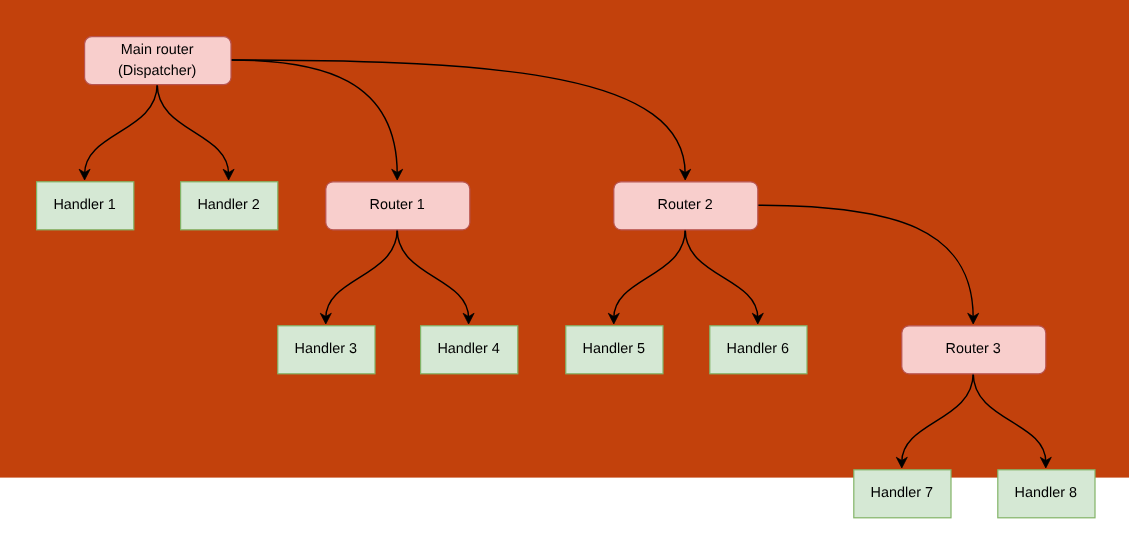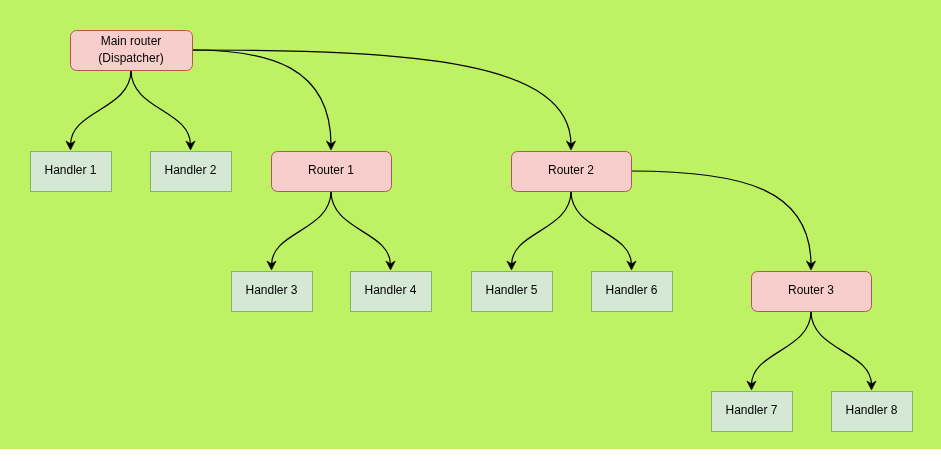--- a/index.html
+++ b/index.html
@@ -10,22 +10,22 @@
   }
   body {
     width: 941px;
     height: 461px;
     overflow: hidden;
     font-family: "Liberation Sans", sans-serif;
   }
   #diagram-root {
     position: relative;
     width: 941px;
-    height: 449px;
-    background: #bef264;
+    height: 398px;
+    background: #c2410c;
   }
   svg#diagram-svg {
     display: block;
     width: 941px;
     height: 461px;
   }
   .node-shape {
     stroke-width: 1;
   }
   .node-router {

